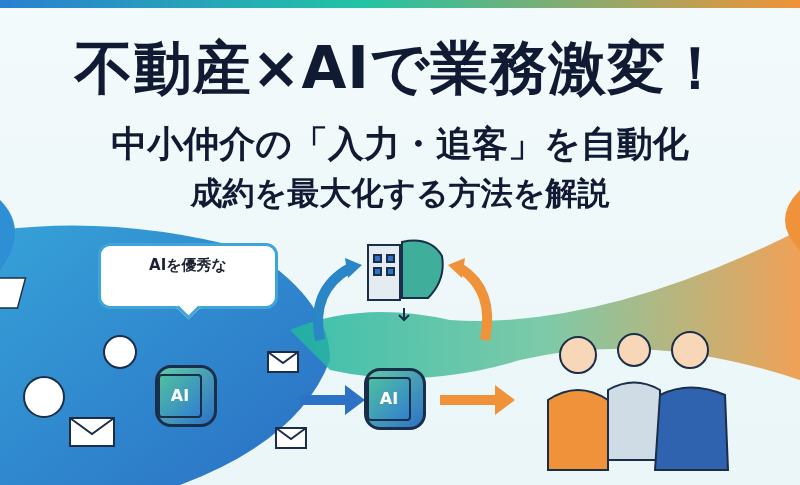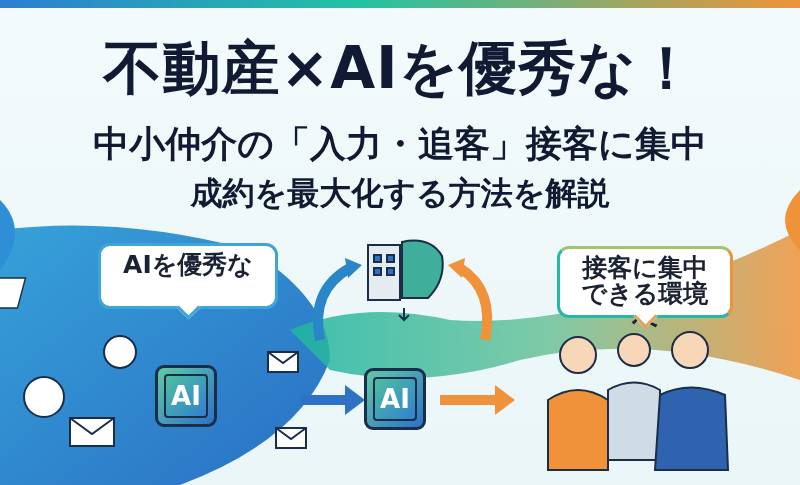--- a/index.html
+++ b/index.html
@@ -3,26 +3,26 @@
 <meta charset="utf-8">
 <style>
   *{box-sizing:border-box;margin:0;padding:0}
   body{width:800px;height:485px;overflow:hidden;background:#eef7f8;font-family:"DejaVu Sans","Liberation Sans",sans-serif}
   .stage{position:relative;width:800px;height:485px;overflow:hidden;background:linear-gradient(180deg,#f3fafb 0%,#eaf6f8 100%)}
   .topbar{position:absolute;left:0;top:0;width:800px;height:8px;background:linear-gradient(90deg,#2b7fd1,#22c3a4 45%,#f09338)}
   .title{position:absolute;left:0;width:800px;text-align:center;color:#101a33;font-weight:bold;white-space:nowrap}
   .t1{top:30px;font-size:58px;letter-spacing:1px}
   .t2{top:120px;font-size:36px}
   .t3{top:172px;font-size:32px}
-  .bubble{position:absolute;background:#fff;border-radius:12px;text-align:center;color:#1b2333;font-weight:bold;font-size:25px;line-height:26px;padding:6px 10px}
+  .bubble{position:absolute;background:#fff;border-radius:12px;text-align:center;color:#1b2333;font-weight:bold;font-size:15px;line-height:26px;padding:6px 10px}
   .b1{left:98px;top:243px;width:180px;height:66px;border:3px solid #3fa4d6}
   .b2{left:557px;top:246px;width:176px;height:72px;border:3px solid #27b7a5;border-right-color:#f09338;border-top-color:#a0c56a}
   .bubble:after{content:"";position:absolute;bottom:-10px;left:50%;margin-left:-8px;width:14px;height:14px;background:#fff;transform:rotate(45deg);border-right:3px solid #3fa4d6;border-bottom:3px solid #3fa4d6}
   .b2:after{border-color:#e5a05a}
-  .chip{position:absolute;width:62px;height:62px;border-radius:9px;background:linear-gradient(135deg,#63c9a6,#2d72c7);border:3px solid #1a2e4a;display:flex;align-items:center;justify-content:center;color:#fff;font-weight:bold;font-size:26px}
+  .chip{position:absolute;width:62px;height:62px;border-radius:16px;background:linear-gradient(135deg,#63c9a6,#2d72c7);border:3px solid #1a2e4a;display:flex;align-items:center;color:#fff;font-weight:bold;font-size:16px}
   .chip span{display:block;width:44px;height:44px;border:2px solid #1a2e4a;border-radius:4px;line-height:40px;text-align:center;background:linear-gradient(135deg,#4fbf9f,#3280d0)}
   .chip1{left:155px;top:365px}
   .chip2{left:364px;top:368px}
 </style>
 </head>
 <body>
 
 <div class="stage">
   <div class="topbar"></div>
 
@@ -76,30 +76,26 @@
     <g>
       <circle cx="578" cy="355" r="18" fill="#f7d7b8" stroke="#1a2e4a" stroke-width="2"></circle>
       <path d="M548 400 Q578 380 608 400 L608 470 L548 470 Z" fill="#f0923a" stroke="#1a2e4a" stroke-width="2"></path>
       <circle cx="634" cy="350" r="16" fill="#f7d7b8" stroke="#1a2e4a" stroke-width="2"></circle>
       <path d="M608 390 Q634 375 660 390 L660 460 L608 460 Z" fill="#cfdce6" stroke="#1a2e4a" stroke-width="2"></path>
       <circle cx="690" cy="350" r="18" fill="#f7d7b8" stroke="#1a2e4a" stroke-width="2"></circle>
       <path d="M660 395 Q690 380 725 395 L728 470 L655 470 Z" fill="#2f63b0" stroke="#1a2e4a" stroke-width="2"></path>
     </g>
   </svg>
 
-  <div class="title t1">不動産×AIを優秀な！</div>
-  <div class="title t2">中小仲介の「入力・追客」接客に集中</div>
+  <div class="title t1">不動産×AIで業務激変！</div>
+  <div class="title t2">中小仲介の「入力・追客」を自動化</div>
   <div class="title t3">成約を最大化する方法を解説</div>
 
   <div class="bubble b1">
     <div>AIを優秀な</div>
-  </div>
-  <div class="bubble b2">
-    <div>接客に集中</div>
-    <div>できる環境へ</div>
   </div>
 
   <div class="chip chip1">
       <span>AI</span>
     </div>
   <div class="chip chip2">
       <span>AI</span>
     </div>
 </div>
 

